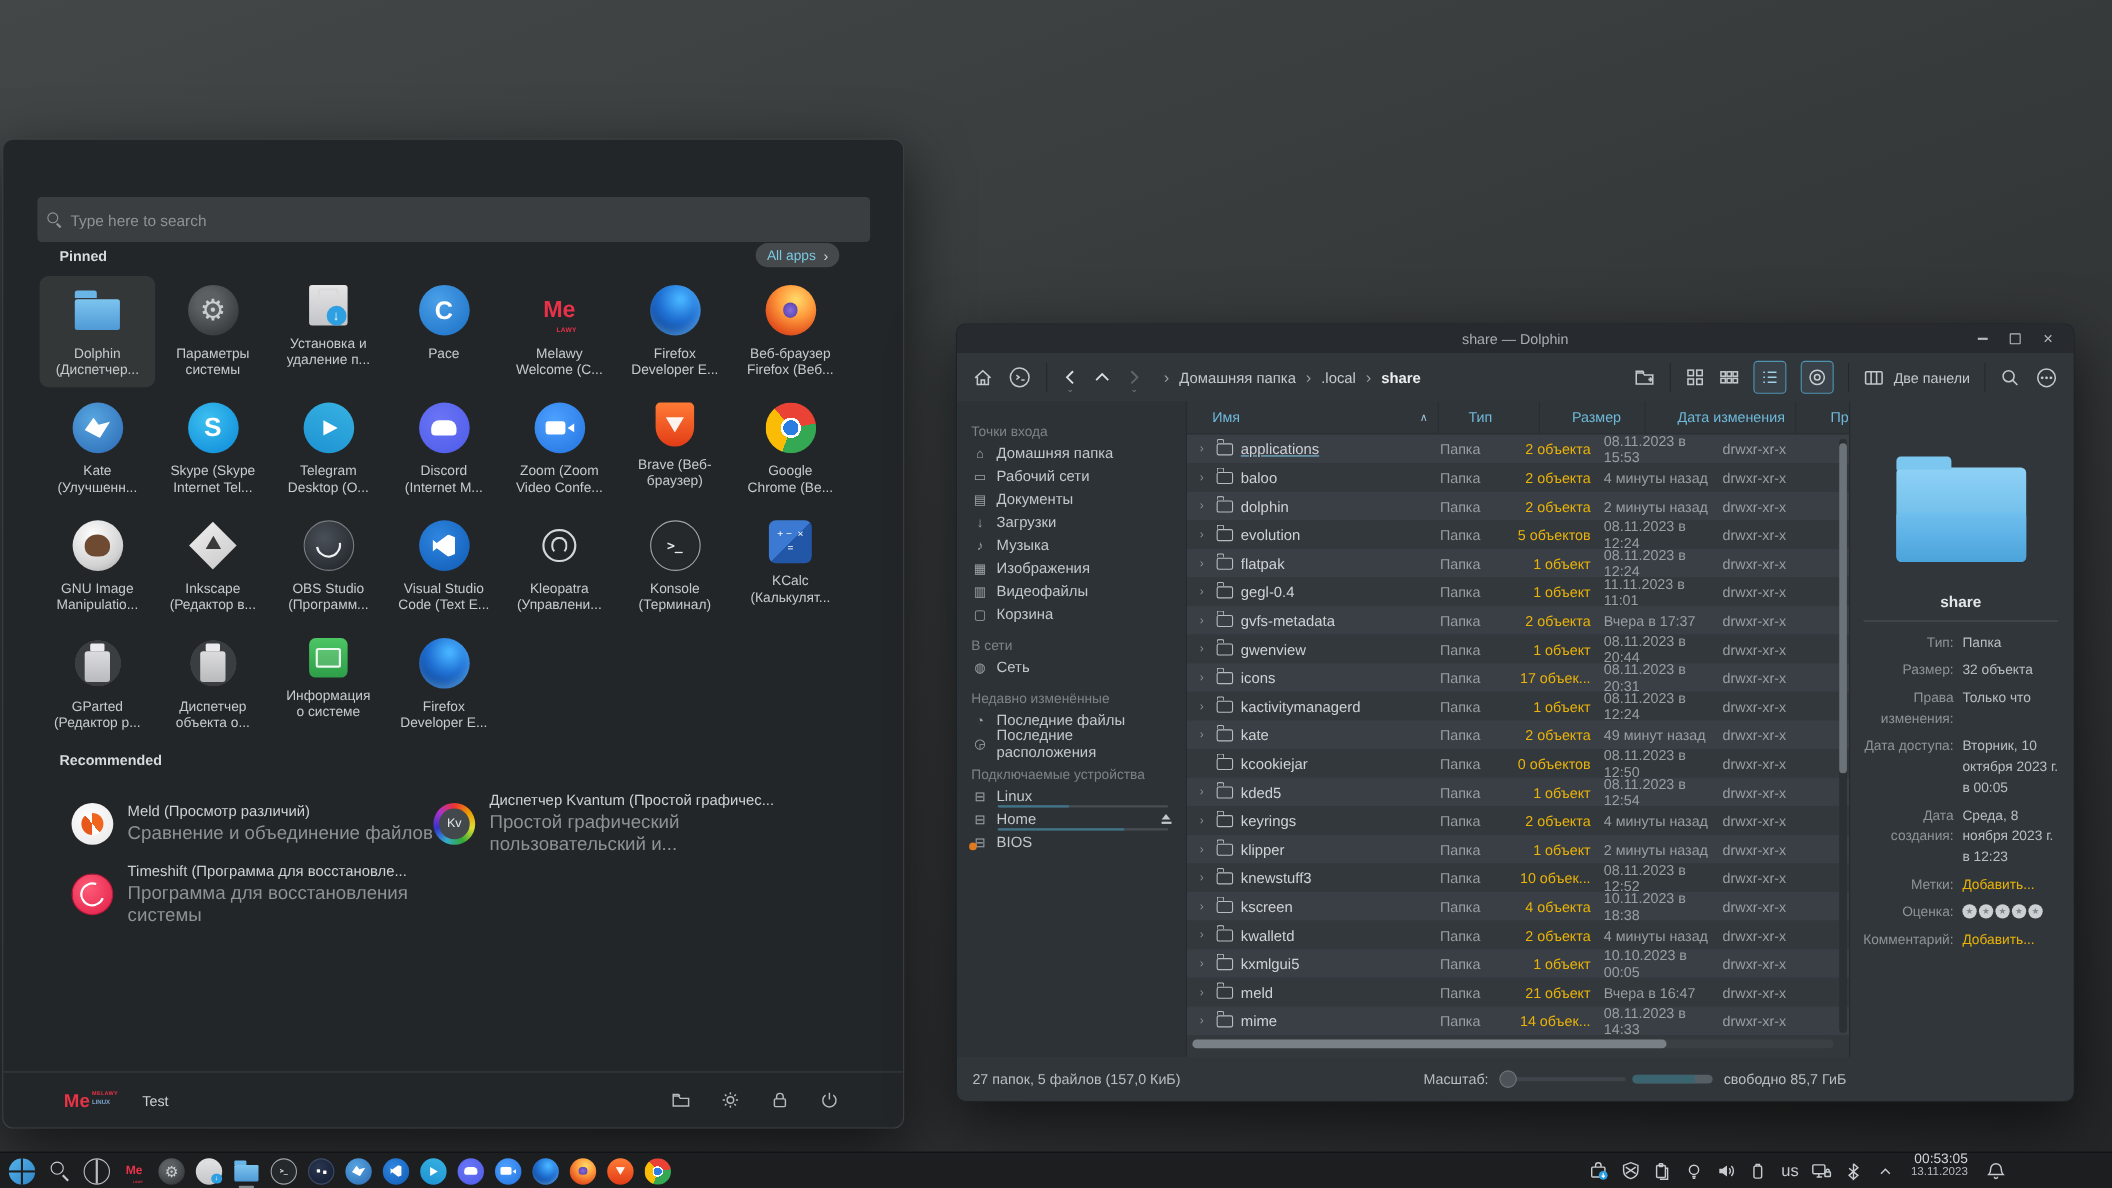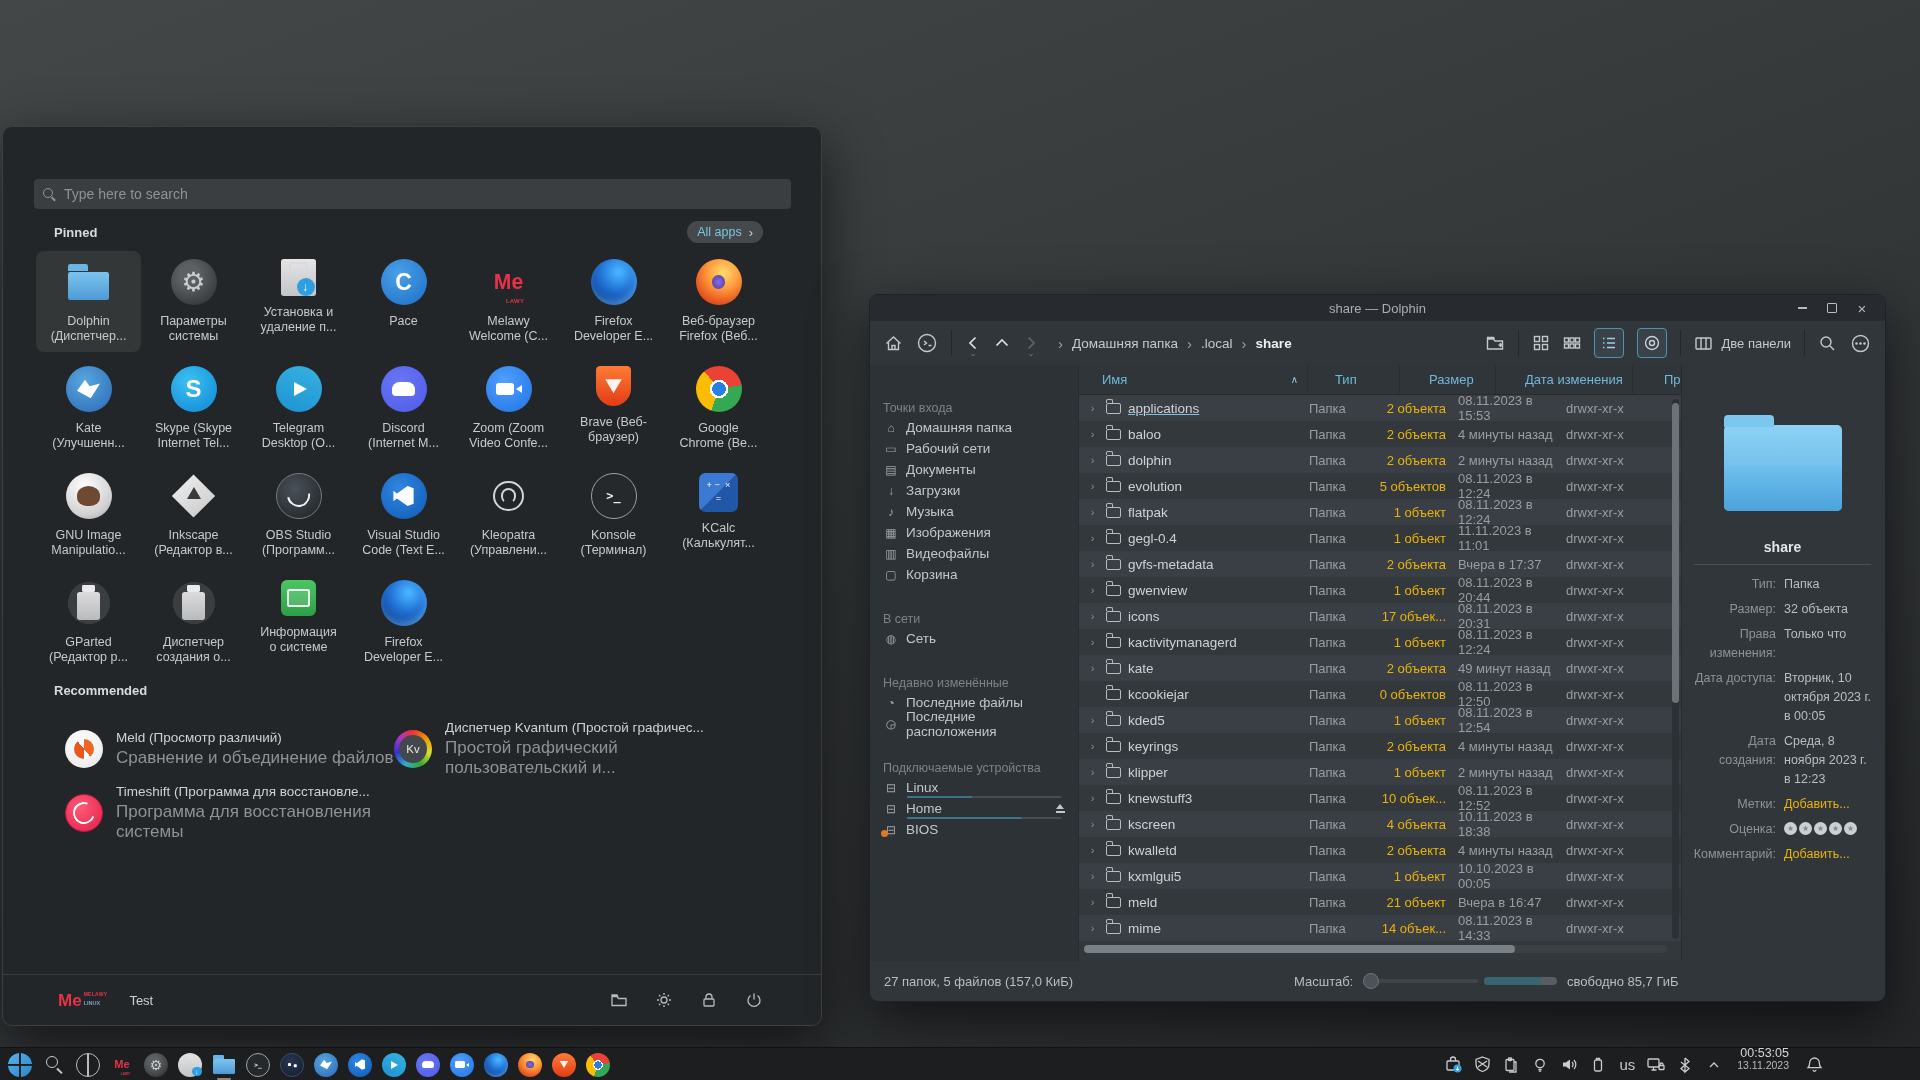--- a/index.html
+++ b/index.html
@@ -5,21 +5,21 @@
   * { margin:0; padding:0; box-sizing:border-box; }
   html,body { width:1920px; height:1080px; overflow:hidden; }
   body { font-family:"Liberation Sans", sans-serif; background:linear-gradient(160deg,#434748 0%,#383c3d 35%,#2e3132 70%,#232526 100%); position:relative; color:#c8cccd; }
 
   
   .abs { position:absolute; }
   .sep-v { width:1px; height:26px; background:#24282c; flex:none; }
 
   
   .launcher { position:absolute; left:2px; top:126px; width:820px; height:900px; background:#232628; border:1px solid #3c4042; border-radius:10px; box-shadow:0 18px 55px rgba(0,0,0,.6); }
-  .searchbar { position:absolute; left:31px; top:52px; right:30px; height:30px; background:#3a3e40; border-radius:4px; display:flex; align-items:center; padding:0 9px; gap:8px; }
+  .searchbar { position:absolute; left:31px; top:52px; right:30px; height:41px; background:#3a3e40; border-radius:4px; display:flex; align-items:center; padding:0 9px; gap:8px; }
   .mag { width:13px; height:13px; position:relative; flex:none; }
   .mag::before { content:""; position:absolute; top:0; left:0; width:8px; height:8px; border:1.5px solid #8f9598; border-radius:50%; }
   .mag::after { content:""; position:absolute; width:5px; height:1.5px; background:#8f9598; transform:rotate(45deg); bottom:1px; right:0; }
   .searchbar input { background:transparent; border:none; outline:none; color:#d6d9da; font-size:14px; width:100%; font-family:inherit; }
   .searchbar input::placeholder { color:#8d9396; }
   .sec-head { font-size:13px; font-weight:bold; color:#d8dbdc; }
   .pinned-row { position:absolute; left:51px; right:58px; top:94px; display:flex; align-items:center; justify-content:space-between; }
   .allapps { background:#46494b; border-radius:11px; height:22px; display:flex; align-items:center; gap:7px; padding:0 10px; cursor:default; }
   .allapps .lbl { color:#79c7e0; font-size:12.5px; }
   .allapps .chev { color:#cfd3d4; font-size:13px; }
@@ -127,21 +127,21 @@
   .navcaret { position:absolute; bottom:-7px; left:50%; transform:translateX(-50%); color:#7a8084; font-size:8px; line-height:1; }
   .dim svg { stroke:#5f666b; }
   .crumb { display:flex; align-items:center; gap:9px; font-size:13.5px; color:#c4c9cc; margin-left:6px; }
   .crumb .cchev { color:#9aa0a4; font-size:15px; }
   .crumb .current { color:#eceeef; font-weight:bold; }
   .tool-sel { border:1px solid #4e94b2; background:#3a4249; border-radius:4px; width:30px; height:30px; }
   .split-group { display:flex; align-items:center; gap:8px; font-size:13px; color:#c4c9cc; }
 
   .places { position:absolute; left:0; top:70px; bottom:40px; width:209px; background:#2d3237; border-right:1px solid #272c30; padding-top:9px; overflow:hidden; }
   .sbrow { display:flex; align-items:center; height:21px; padding:0 12px 0 13px; position:relative; color:#c2c7ca; font-size:13.5px; }
-  .sbrow.sbheader { color:#7c8387; font-size:12.5px; margin-top:24px; height:19px; }
+  .sbrow.sbheader { color:#7c8387; font-size:12.5px; margin-top:8px; height:19px; }
   .sb-ico { width:16px; margin-right:7px; flex:none; text-align:center; color:#9da3a7; font-size:12px; position:relative; }
   .sbrow.bios .sb-ico::after { content:""; position:absolute; width:7px; height:7px; background:#e07a1f; border-radius:50%; bottom:0px; left:-2px; }
   .sb-bar { position:absolute; left:37px; right:16px; bottom:0; height:2px; background:#474d52; border-radius:1px; }
   .sb-bar i { display:block; height:100%; background:#3f7488; border-radius:1px; }
   .sb-eject { margin-left:auto; width:11px; height:9px; position:relative; }
   .sb-eject::before { content:""; position:absolute; top:0; left:1px; border-left:4.5px solid transparent; border-right:4.5px solid transparent; border-bottom:5px solid #c2c7ca; }
   .sb-eject::after { content:""; position:absolute; bottom:0; left:1px; width:9px; height:1.6px; background:#c2c7ca; }
 
   .view { position:absolute; left:209px; top:70px; right:204px; bottom:40px; background:#33383d; overflow:hidden; }
   .fhead { display:flex; height:30px; align-items:flex-end; background:#30353a; border-bottom:1px solid #272b2f; font-size:13px; color:#6fb9da;gap:25px; }
@@ -400,21 +400,21 @@
         <div class="lbls">
           <div>GParted</div>
           <div>(Редактор р...</div>
         </div>
       </div>
 
       <div class="tile">
         <div class="app-ico ic-usb"></div>
         <div class="lbls">
           <div>Диспетчер</div>
-          <div>создания о...</div>
+          <div>объекта о...</div>
         </div>
       </div>
 
       <div class="tile">
         <div class="app-ico ic-sysinfo"></div>
         <div class="lbls">
           <div>Информация</div>
           <div>о системе</div>
         </div>
       </div>

